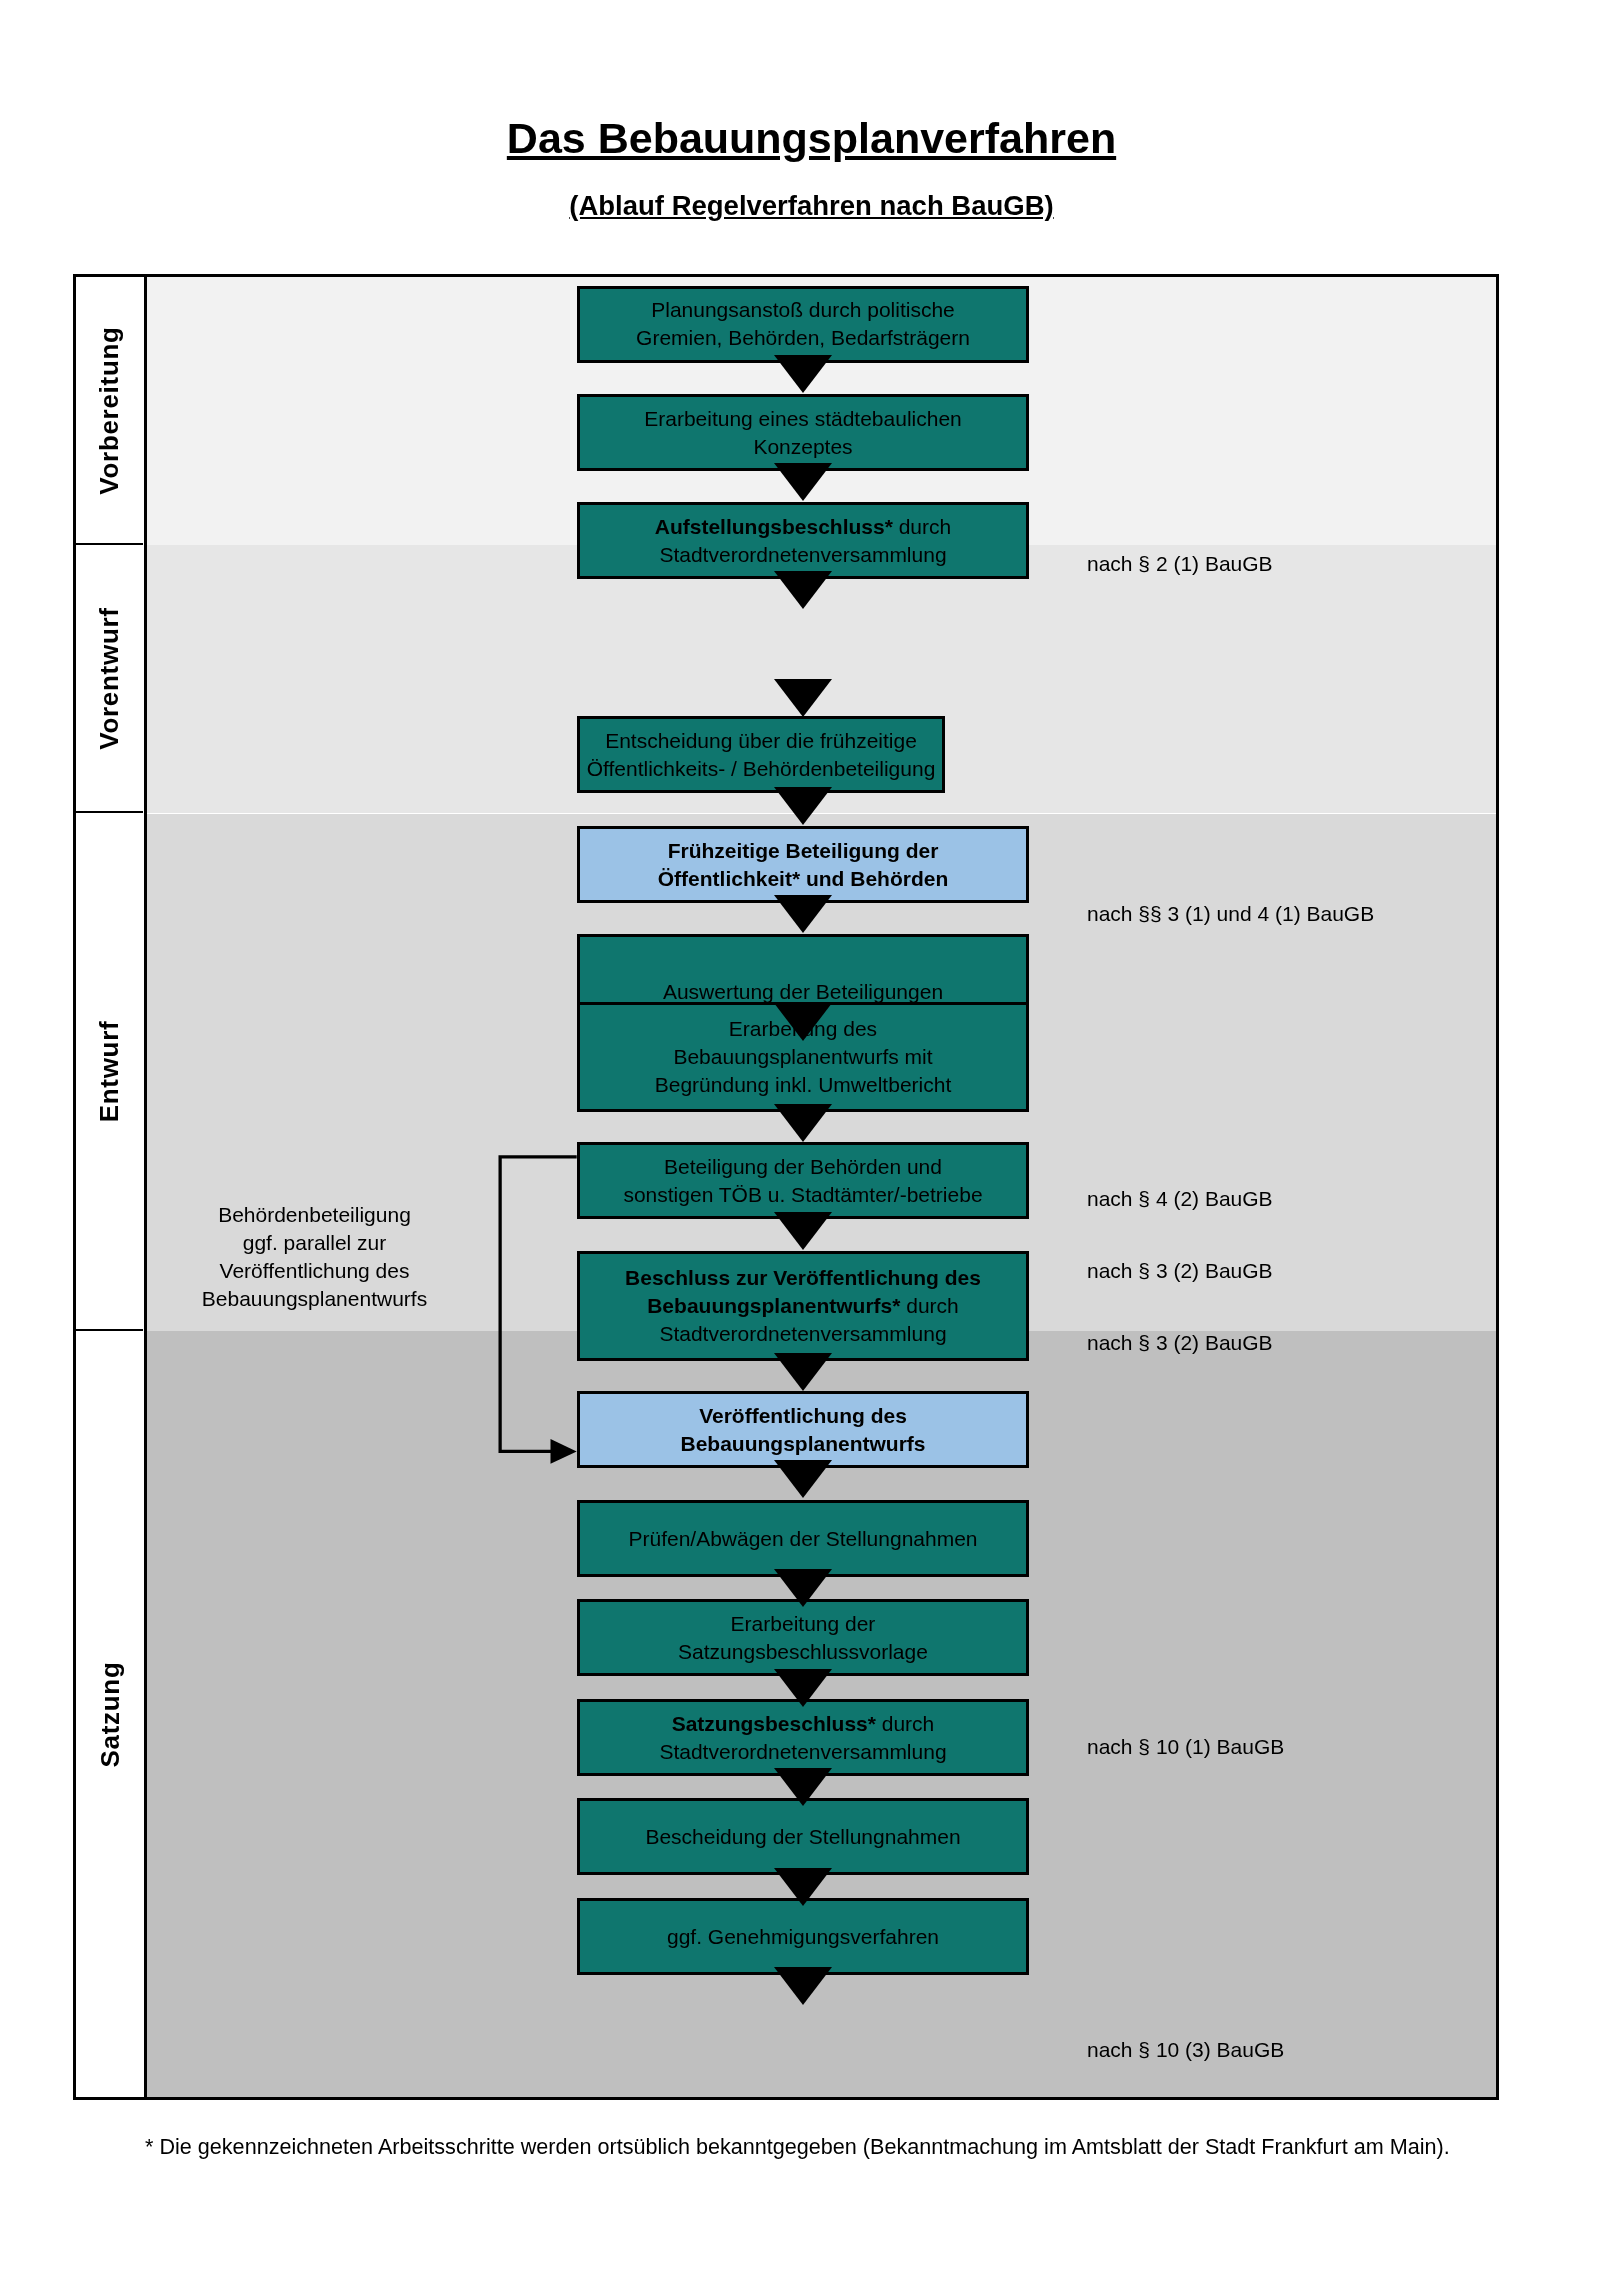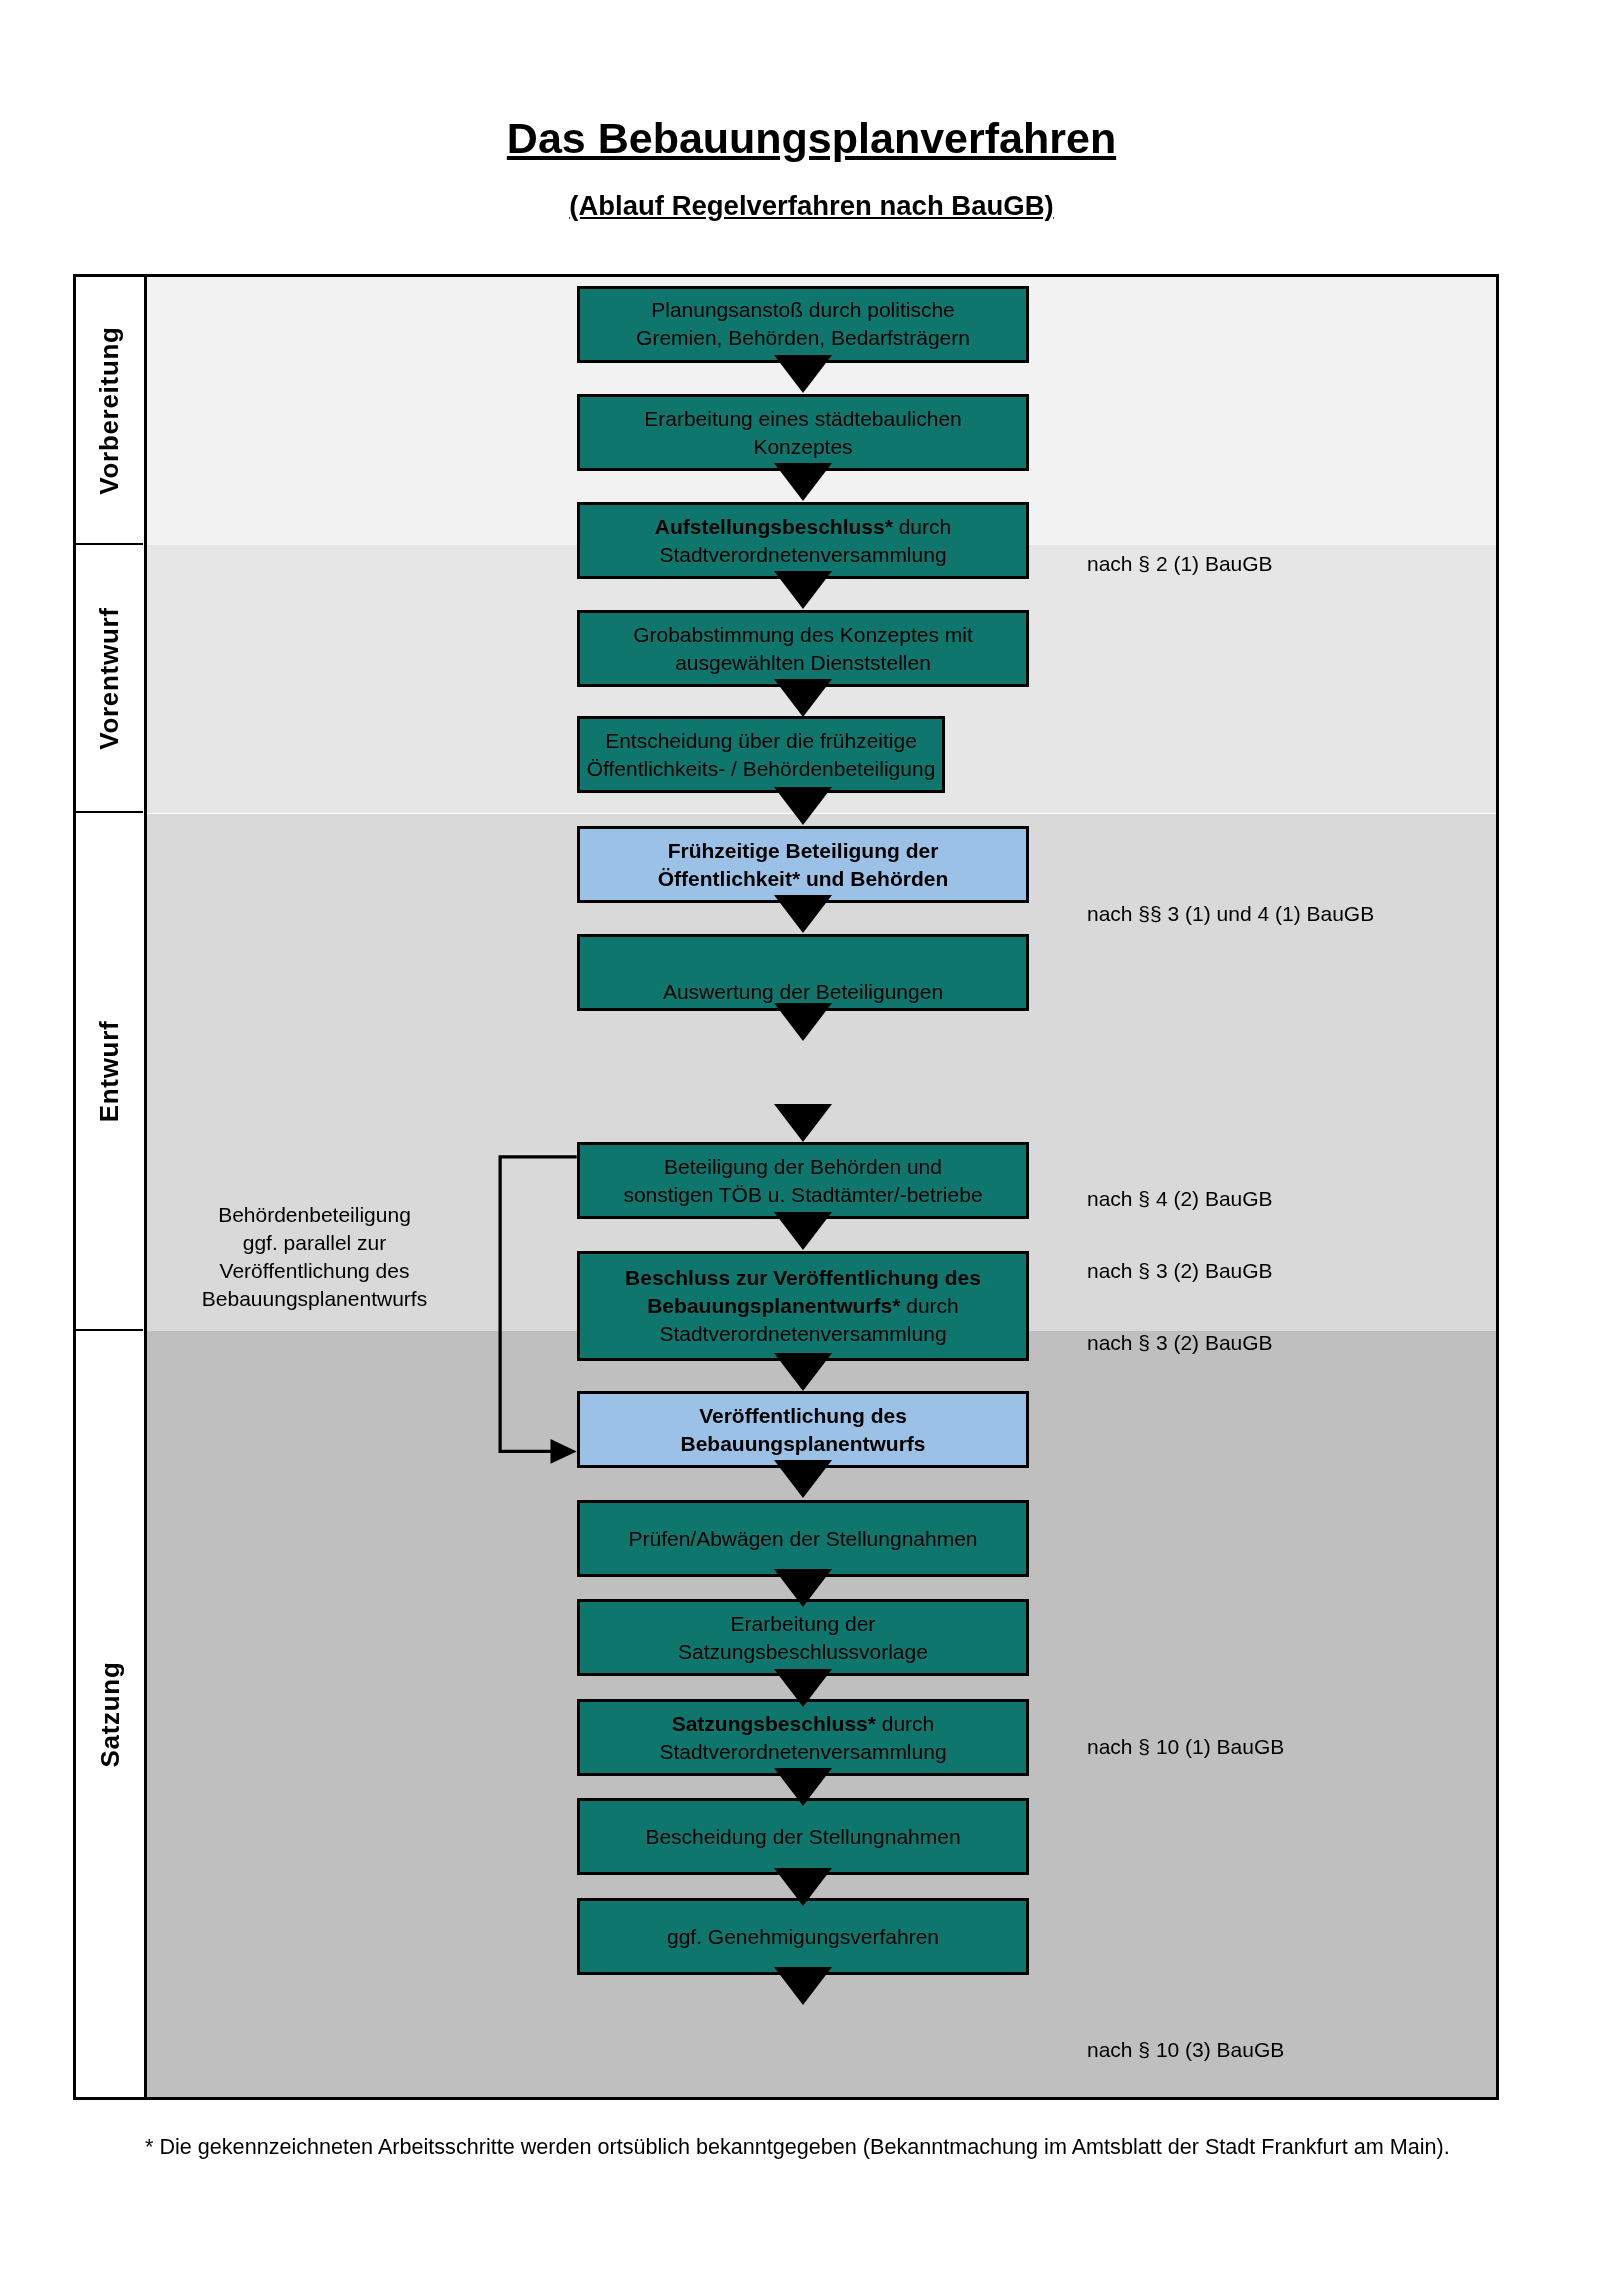--- a/index.html
+++ b/index.html
@@ -190,41 +190,42 @@
           <div>Erarbeitung eines städtebaulichen</div>
           <div>Konzeptes</div>
         </div>
       </div>
       <div class="flow-box" style="left: 501px; top: 225px; width: 452px; height: 77px;">
         <div>
           <div><b>Aufstellungsbeschluss*</b> durch</div>
           <div>Stadtverordnetenversammlung</div>
         </div>
       </div>
-      <div class="flow-box" style="left: 501px; top: 333px; width: 452px; height: 77px;">
-        <div>
-          <div>Grobabstimmung des Konzeptes mit</div>
-          <div>ausgewählten Dienststellen</div>
-        </div>
-      </div>
       <div class="flow-box" style="left: 501px; top: 439px; width: 368px; height: 77px;">
         <div>
           <div>Entscheidung über die frühzeitige</div>
           <div>Öffentlichkeits- / Behördenbeteiligung</div>
         </div>
       </div>
       <div class="flow-box blue" style="left: 501px; top: 549px; width: 452px; height: 77px;">
         <div>
           <div><b>Frühzeitige Beteiligung der</b></div>
           <div><b>Öffentlichkeit* und Behörden</b></div>
         </div>
       </div>
       <div class="flow-box" style="left: 501px; top: 657px; width: 452px; height: 77px; align-items: flex-end;">
         <div>
           <div>Auswertung der Beteiligungen</div>
+        </div>
+      </div>
+      <div class="flow-box" style="left: 501px; top: 725px; width: 452px; height: 110px;">
+        <div>
+          <div>Erarbeitung des</div>
+          <div>Bebauungsplanentwurfs mit</div>
+          <div>Begründung inkl. Umweltbericht</div>
         </div>
       </div>
       <div class="flow-box" style="left: 501px; top: 865px; width: 452px; height: 77px;">
         <div>
           <div>Beteiligung der Behörden und</div>
           <div>sonstigen TÖB u. Stadtämter/-betriebe</div>
         </div>
       </div>
       <div class="flow-box" style="left: 501px; top: 974px; width: 452px; height: 110px;">
         <div>

